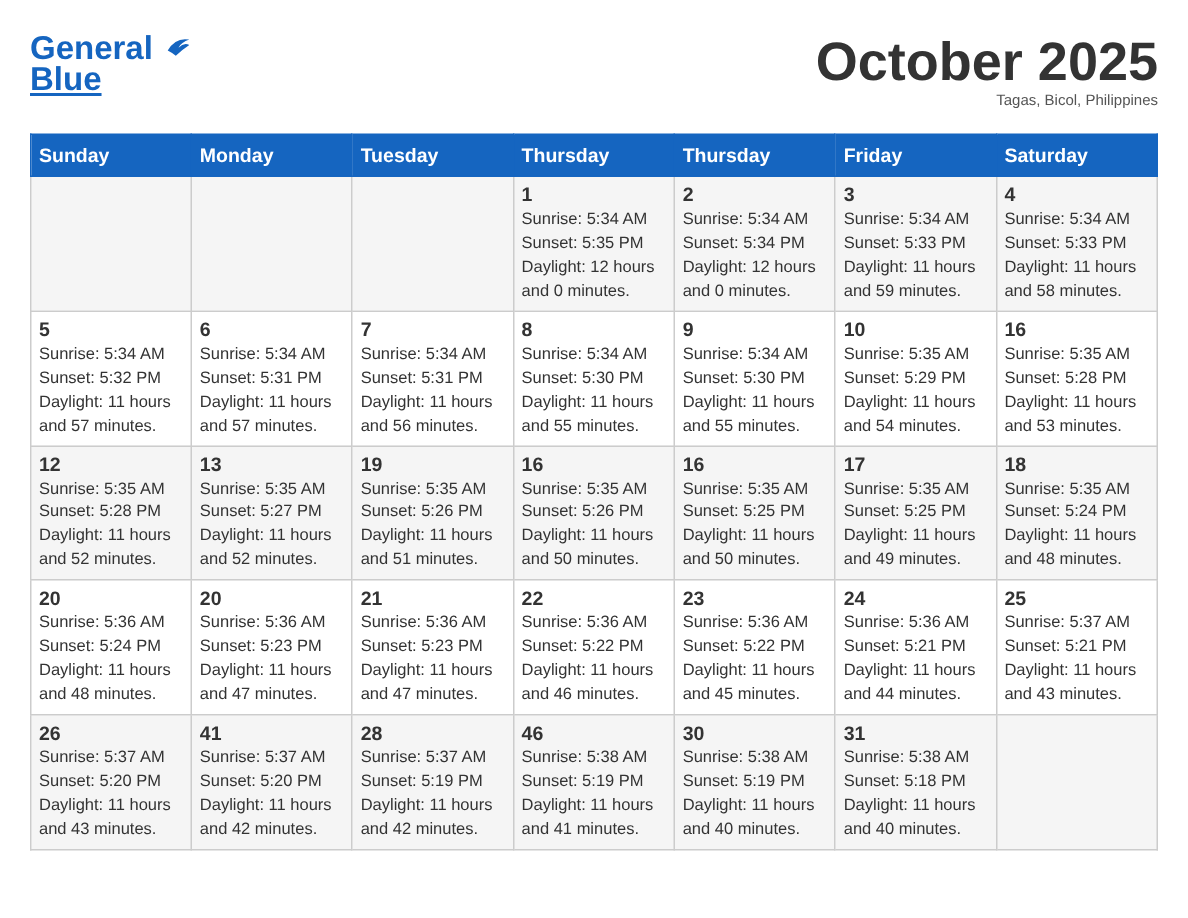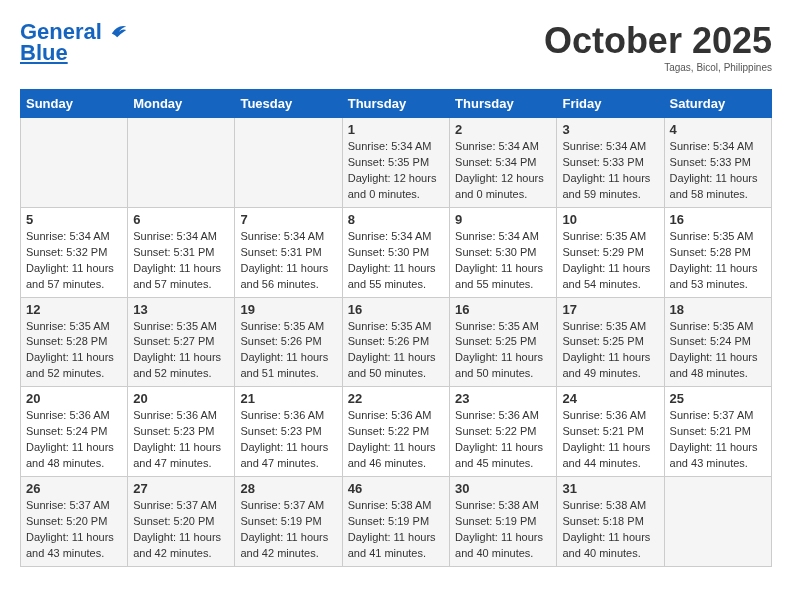--- a/index.html
+++ b/index.html
@@ -310,21 +310,21 @@
       </tr>
       <tr>
         <td>
           <span class="day-number">26</span>
           <div class="day-info" style="white-space: pre-line;">Sunrise: 5:37 AM
 Sunset: 5:20 PM
 Daylight: 11 hours
 and 43 minutes.</div>
         </td>
         <td>
-          <span class="day-number">27</span>
+          <span class="day-number">41</span>
           <div class="day-info" style="white-space: pre-line;">Sunrise: 5:37 AM
 Sunset: 5:20 PM
 Daylight: 11 hours
 and 42 minutes.</div>
         </td>
         <td>
           <span class="day-number">28</span>
           <div class="day-info" style="white-space: pre-line;">Sunrise: 5:37 AM
 Sunset: 5:19 PM
 Daylight: 11 hours

